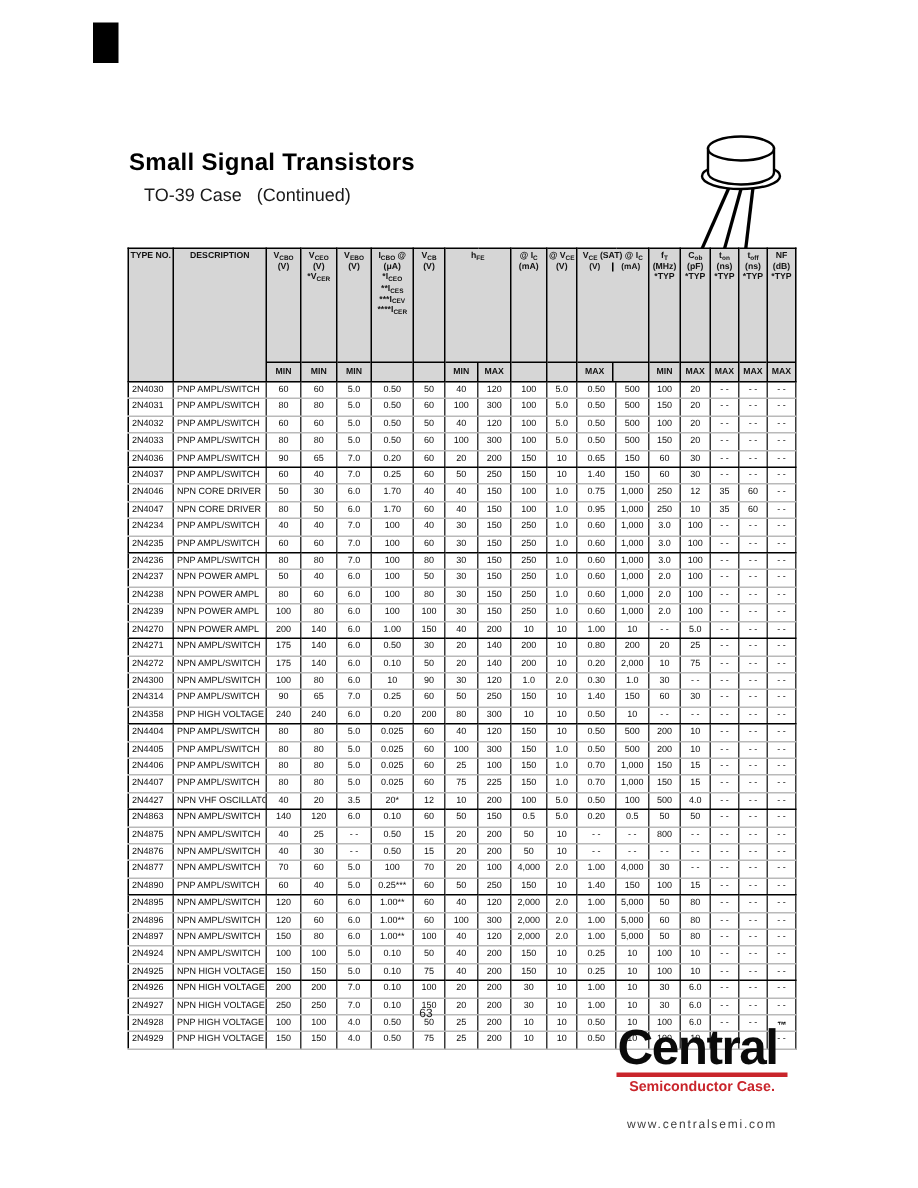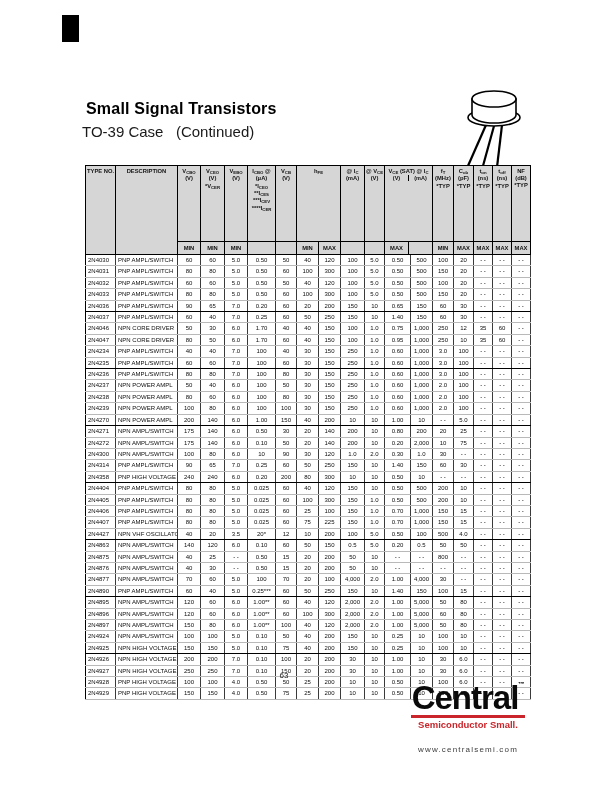--- a/index.html
+++ b/index.html
@@ -6,21 +6,21 @@
   html,body { background:#ffffff; }
   body {
     width:612px; height:792px; position:relative; overflow:hidden;
     font-family:"Liberation Sans", sans-serif; color:#111;
   }
   .corner-mark { position:absolute; left:62px; top:15px; width:17px; height:27px; background:#000; }
   .title {
     position:absolute; left:86px; top:100px;
     font-size:16px; font-weight:900; letter-spacing:.2px; color:#000; white-space:pre;
   }
-  .subtitle { position:absolute; left:82px; top:123px; font-size:15px; color:#1a1a1a; white-space:pre; }
+  .subtitle { position:absolute; left:96px; top:123px; font-size:12px; color:#1a1a1a; white-space:pre; }
   .to39 { position:absolute; left:438px; top:84px; width:96px; height:106px; }
 
   table.sheet {
     position:absolute; left:85px; top:165px; width:445px;
     border-collapse:collapse; table-layout:fixed;
     border:1.5px solid #000;
   }
   table.sheet th {
     padding:0; vertical-align:top; background:var(--hdr,#d6d6d6);
     border:1px solid #000; font-weight:bold;
@@ -1061,17 +1061,17 @@
           <td class="c-toff">- -</td>
           <td class="c-nf">- -</td>
         </tr>
       </tbody>
   </table>
 
   <div class="pageno">63</div>
 
   <div class="logo">
     <div class="brand-row"><span class="brand">Central</span><span class="tm">™</span></div>
-    <div class="tagline">Semiconductor Small.</div>
+    <div class="tagline">Semiconductor Case.</div>
     <div class="url">www.centralsemi.com</div>
   </div>
 
 </div>
 
 </body></html>

